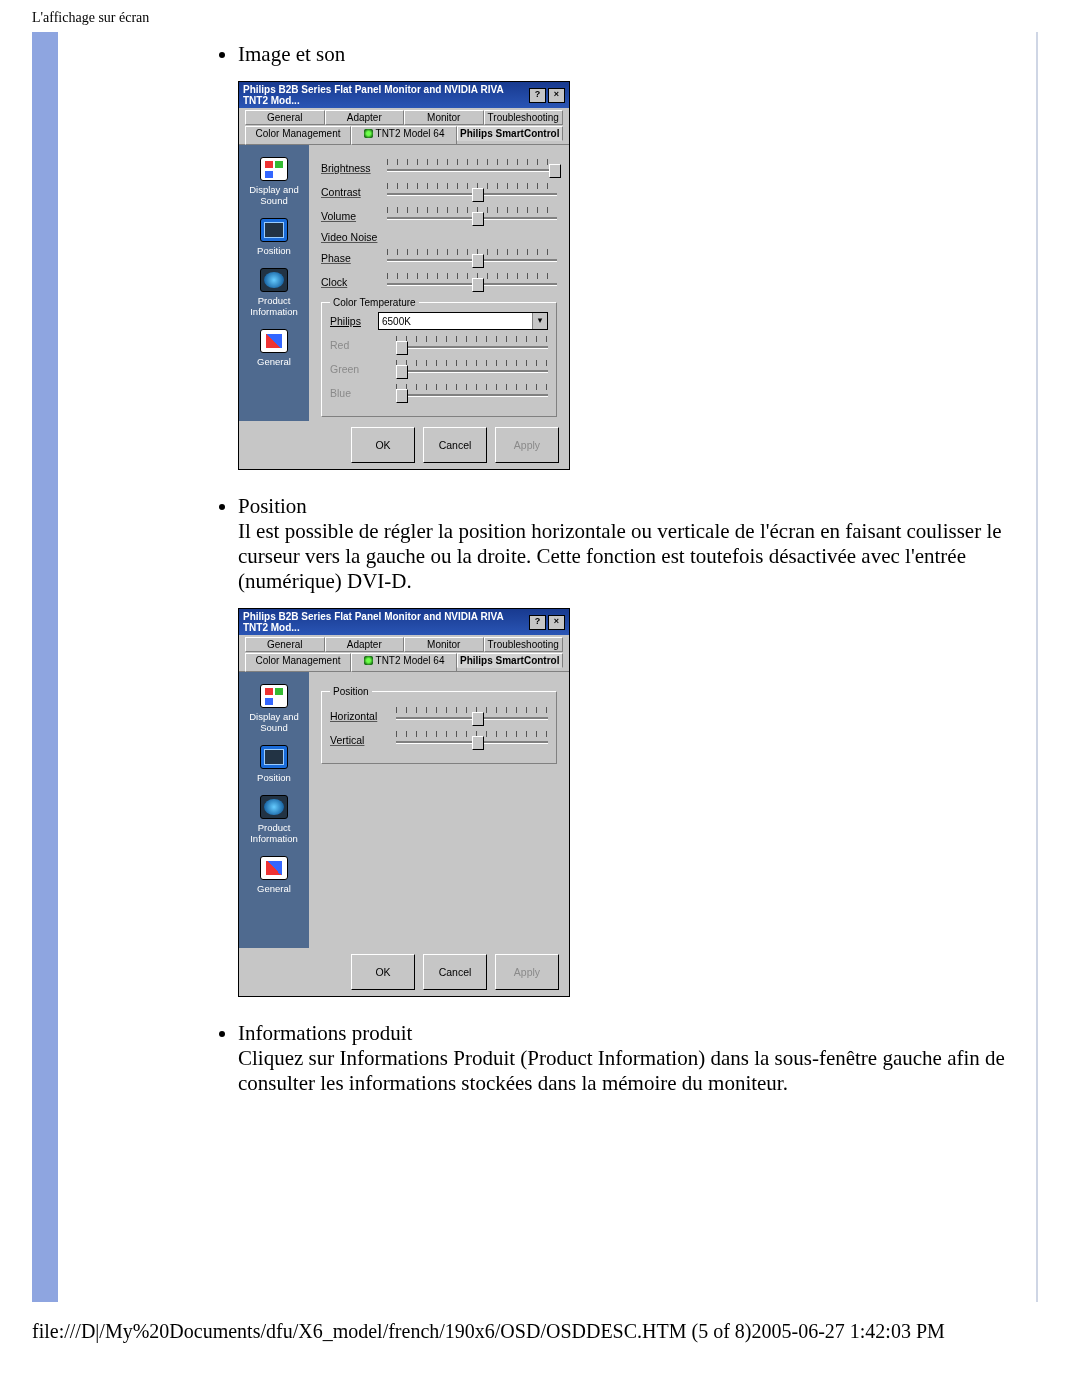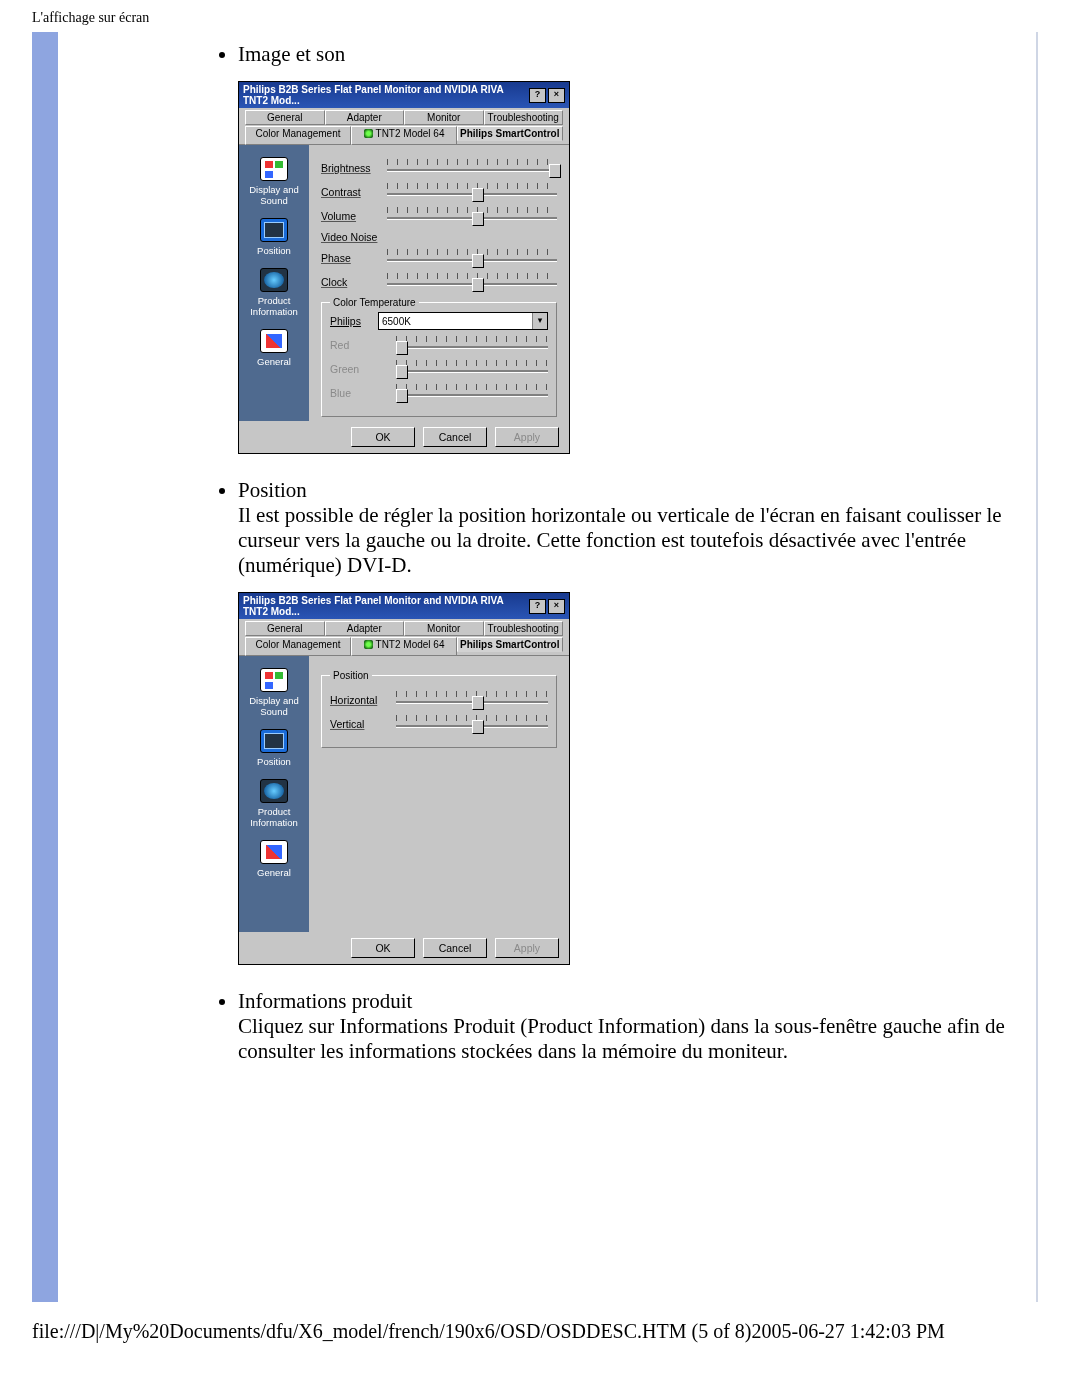--- a/index.html
+++ b/index.html
@@ -52,21 +52,21 @@
   .slider .track{position:absolute;top:10px;left:0;right:0;height:2px;background:#808080;border-bottom:1px solid #fff}
   .slider .thumb{position:absolute;top:5px;width:10px;height:12px;background:#c6c6c6;
     border:1px solid #000;border-top-color:#fff;border-left-color:#fff}
   fieldset{border:1px solid #808080;border-top-color:#fff;border-left-color:#fff;margin:6px 0 2px;padding:4px 8px 8px}
   legend{font-size:10px;padding:0 3px}
   .sel{display:flex;align-items:center;margin-bottom:4px}
   .sel label{width:48px;text-decoration:underline}
   .sel .box{flex:1;height:16px;background:#fff;border:1px solid #000;display:flex;align-items:center;padding:0 3px;position:relative;font-size:10px}
   .sel .box .dd{position:absolute;right:0;top:0;bottom:0;width:14px;background:#c6c6c6;border-left:1px solid #808080;text-align:center;line-height:14px;font-size:9px}
   .btnbar{display:flex;justify-content:flex-end;gap:8px;padding:6px 10px;background:#c6c6c6}
-  .btnbar button{width:64px;height:20px;font-size:10.5px;background:#c6c6c6;
+  .btnbar button{width:64px;height:36px;font-size:10.5px;background:#c6c6c6;
     border:1px solid #000;border-top-color:#fff;border-left-color:#fff}
   .btnbar button:disabled{color:#8a8a8a}
   .footer{font-size:20px;font-family:"Times New Roman",serif;color:#000;padding:18px 0 22px 32px}
 </style>
 </head>
 <body>
 
 <div class="page-head">L'affichage sur écran</div>
 
 <div class="outer">

